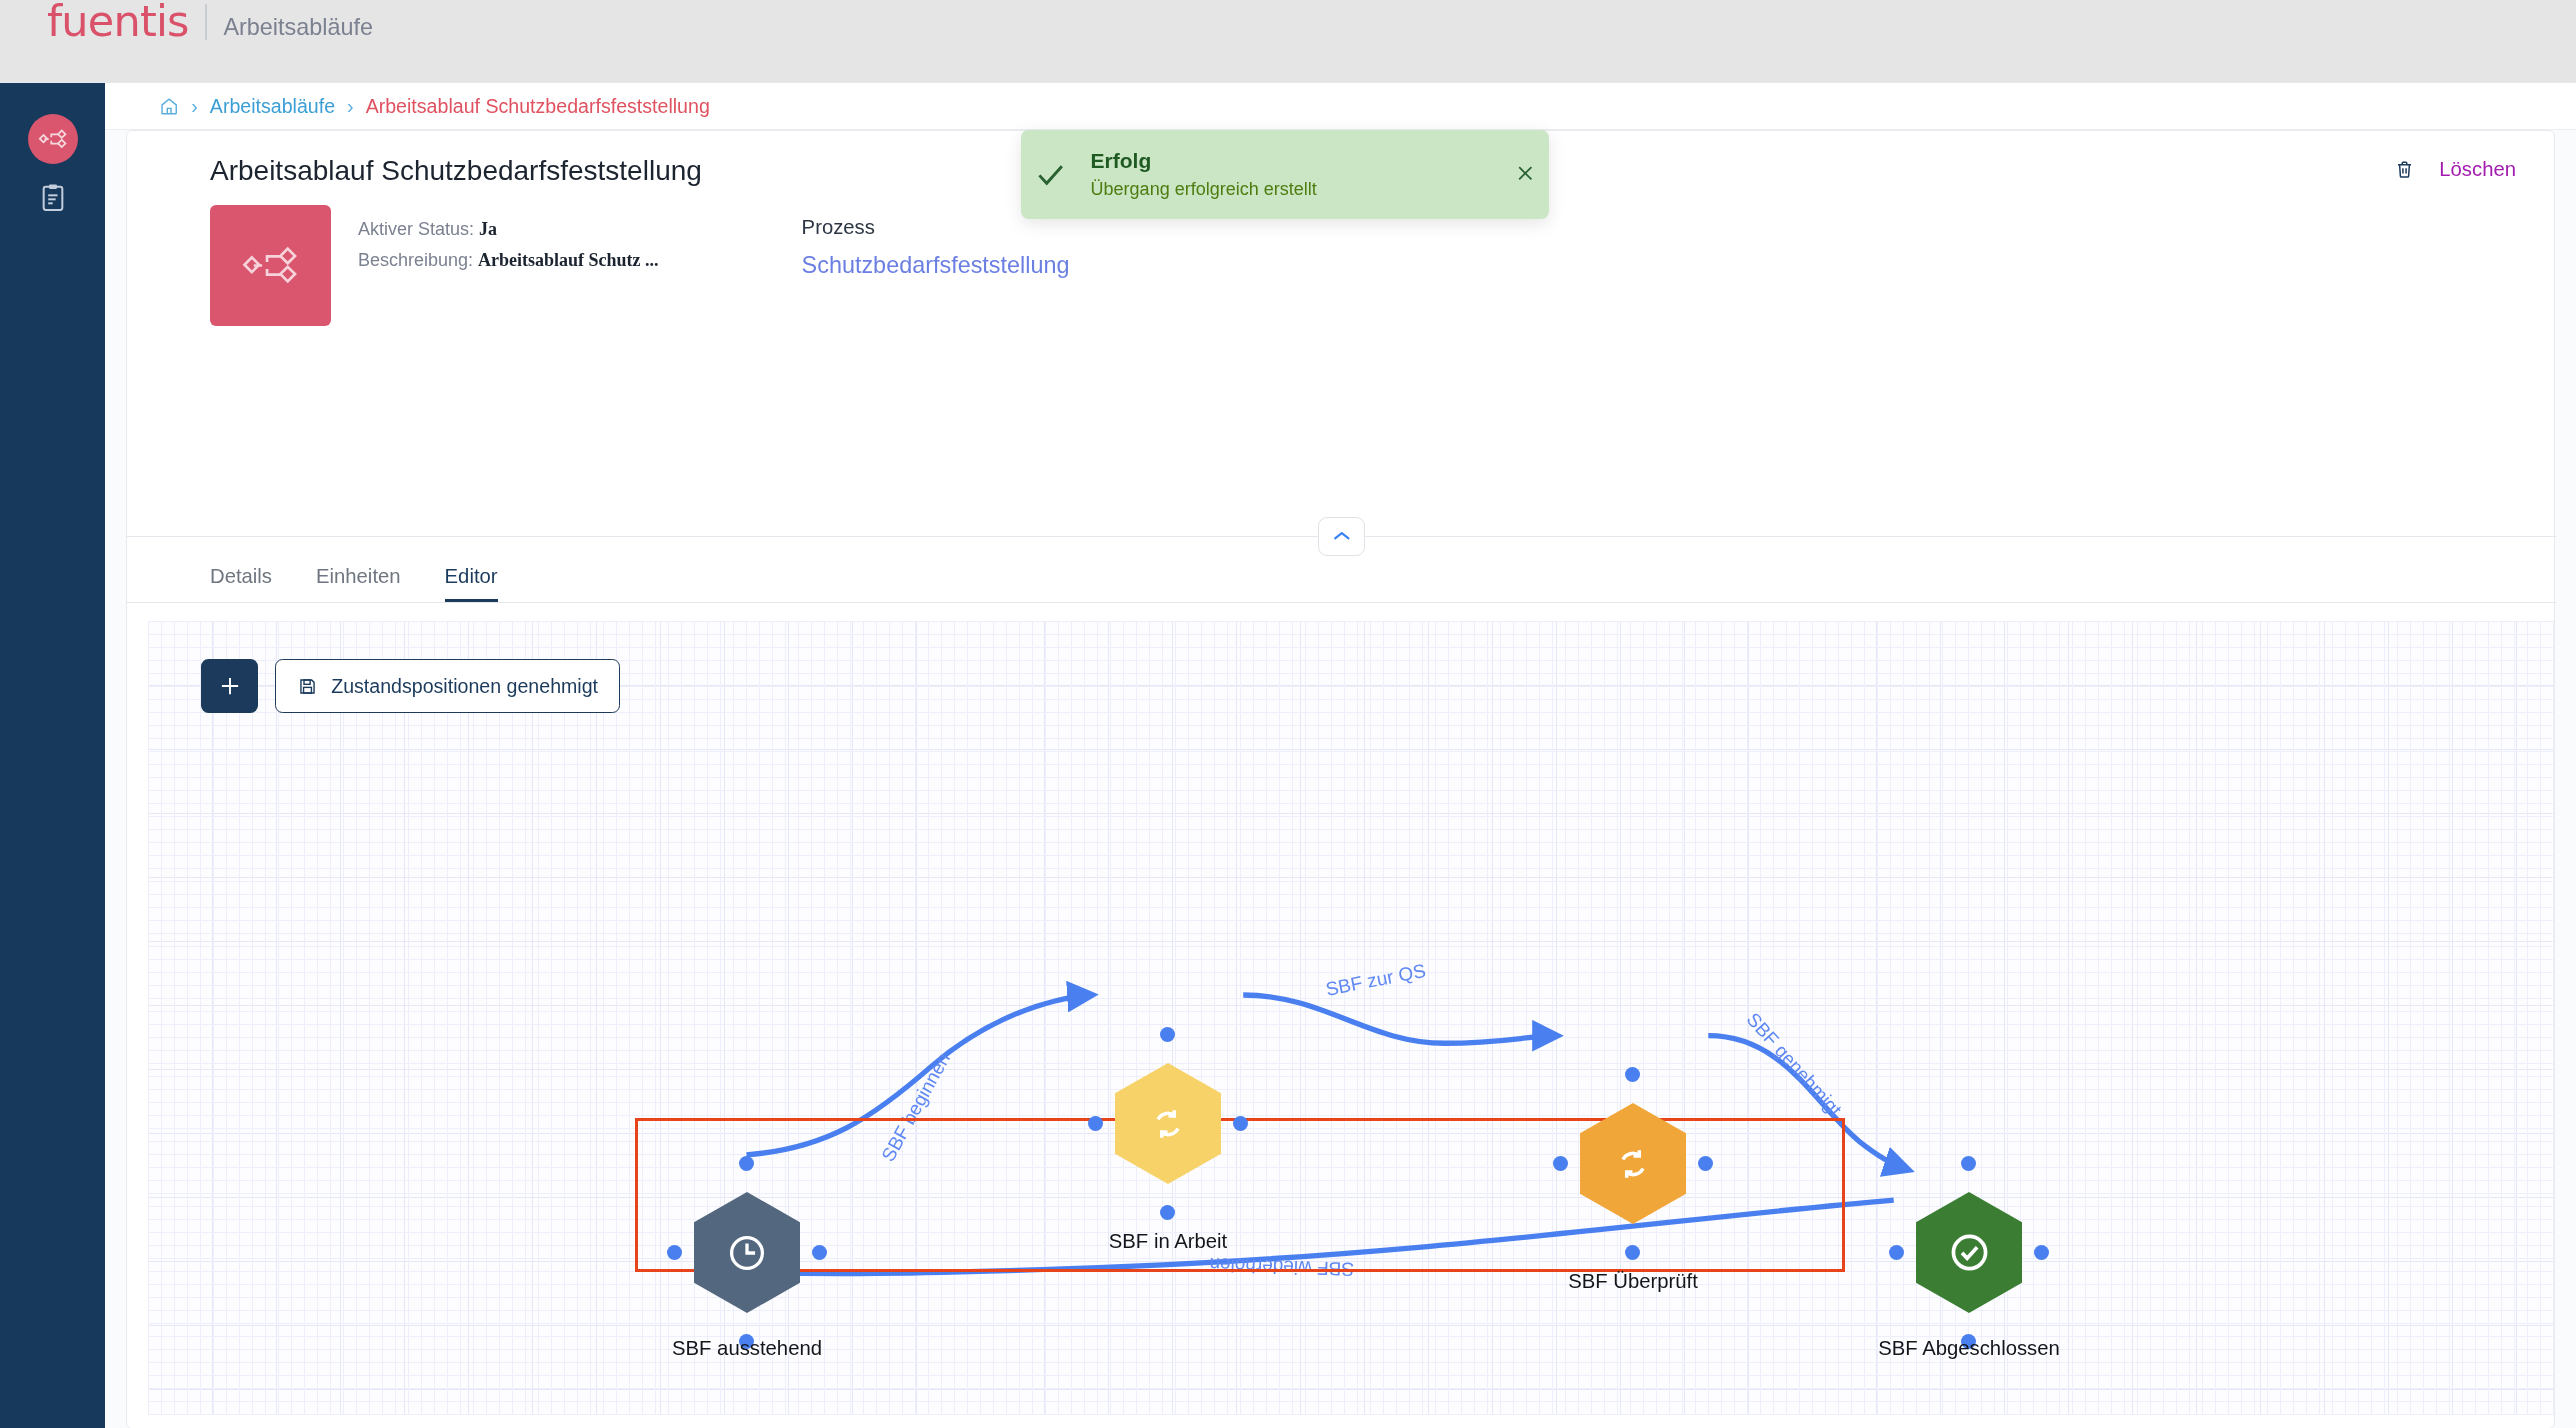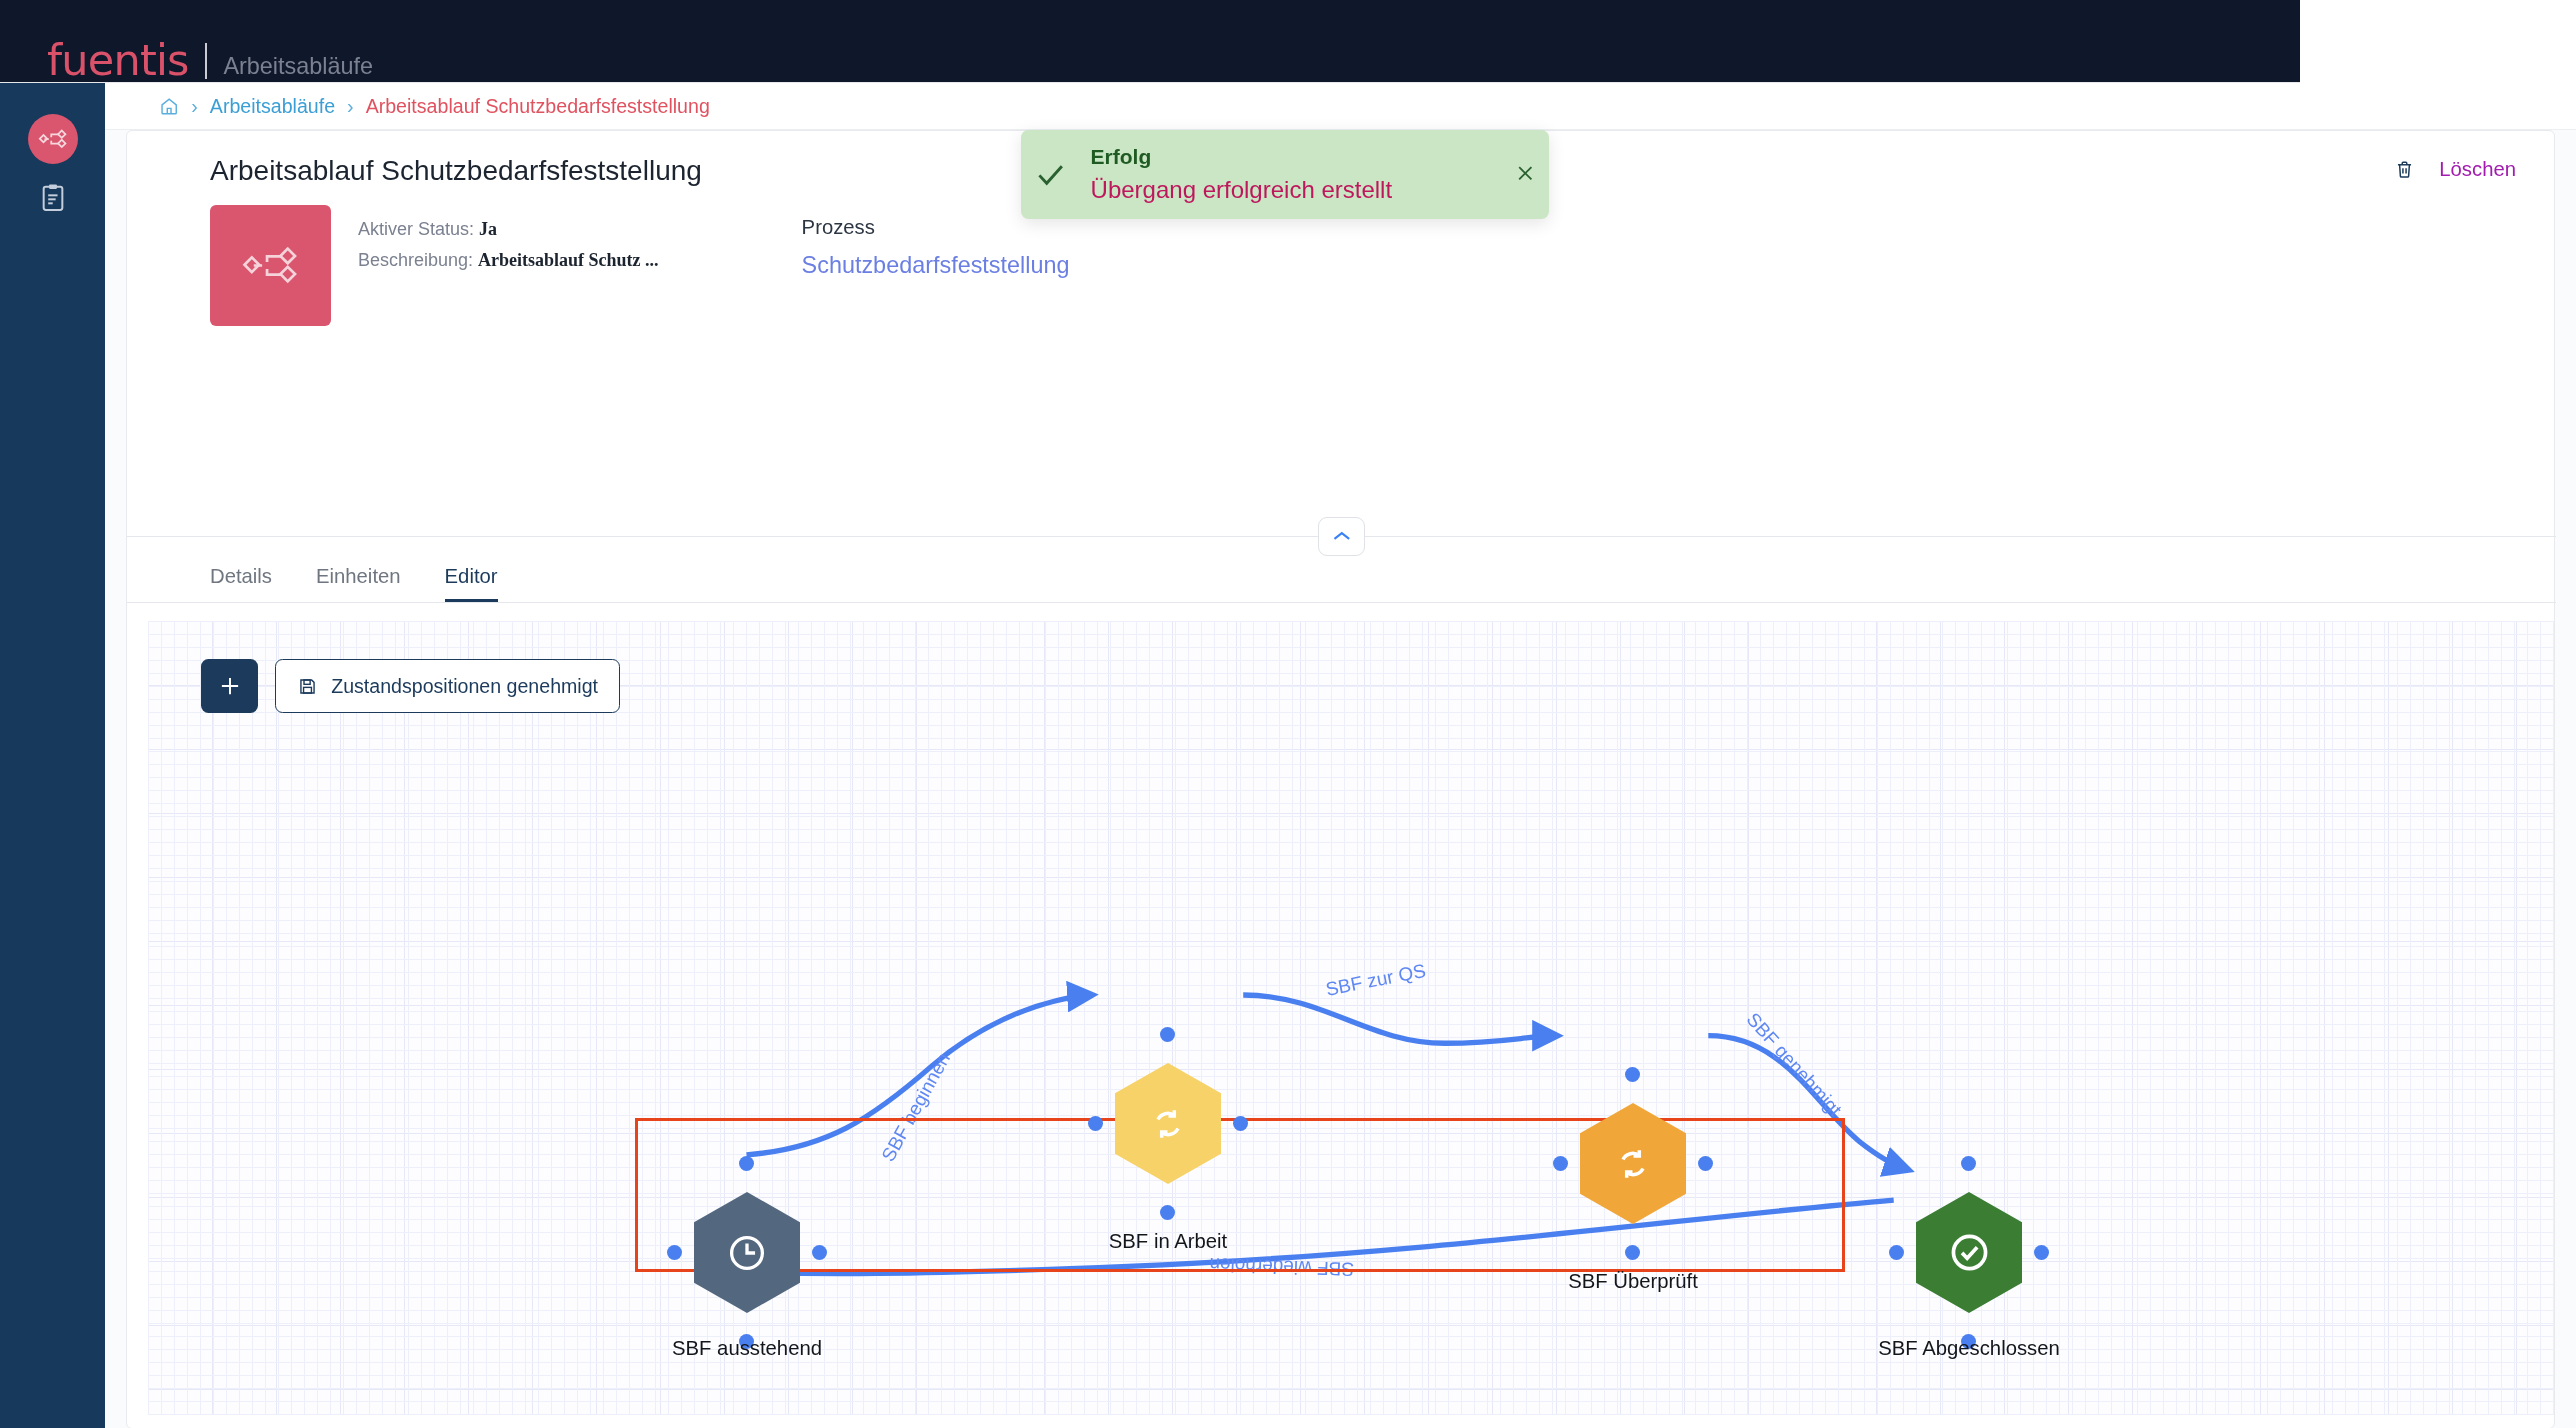--- a/index.html
+++ b/index.html
@@ -5,23 +5,23 @@
   * { box-sizing: border-box; margin: 0; padding: 0; }
   html, body {
     width: 2576px; height: 1429px;
     font-family: "Liberation Sans", sans-serif;
     background: #ffffff;
     overflow: hidden;
   }
 
   
   .topbar {
-    position: absolute; left: 0; top: 0; width: 2300px; height: 83px;
-    background: #0f172a; border-bottom: 0.8px solid #e6e8ec;
-    display: flex; align-items: flex-end;
+    position: absolute; left: 0; top: 0; width: 2576px; height: 83px;
+    background: #e5e5e5; border-bottom: 0.8px solid #e6e8ec;
+    display: flex; align-items: flex-start;
   }
   .brand { display: flex; align-items: flex-end; margin-left: 47px; }
   .brand-name {
     font-size: 43px; color: #d9526a; font-weight: 400;
     letter-spacing: -0.8px; line-height: 1;
     font-family: "DejaVu Sans", sans-serif;
   }
   .brand-sep {
     width: 1.5px; height: 36px; background: #c9ccd2;
     margin: 0 16.6px 3px 16.6px;
@@ -187,21 +187,21 @@
   }
 
   
   .toast {
     position: absolute; left: 1021px; top: 130px; width: 528px; height: 89px;
     background:#cbe6c5; border-radius: 7.5px; display:flex; align-items:center;
     padding: 0 12px; gap: 22.6px; z-index: 500;
     box-shadow: 0 4.5px 16.6px rgba(0,0,0,0.10);
   }
   .toast-txt-title { font-size: 21px; color:#1f5a23; font-weight: 700; margin-bottom: 6.8px; }
-  .toast-txt-body { font-size: 24px; color:#be185d; }
+  .toast-txt-body { font-size: 18px; color:#4d7c0f; }
   .toast-close { margin-left: auto; cursor: pointer; }
 </style>
 </head>
 <body>
 
 <div class="topbar">
   <div class="brand">
     <span class="brand-name">fuentis</span>
     <span class="brand-sep"></span>
     <span class="brand-sub">Arbeitsabläufe</span>

